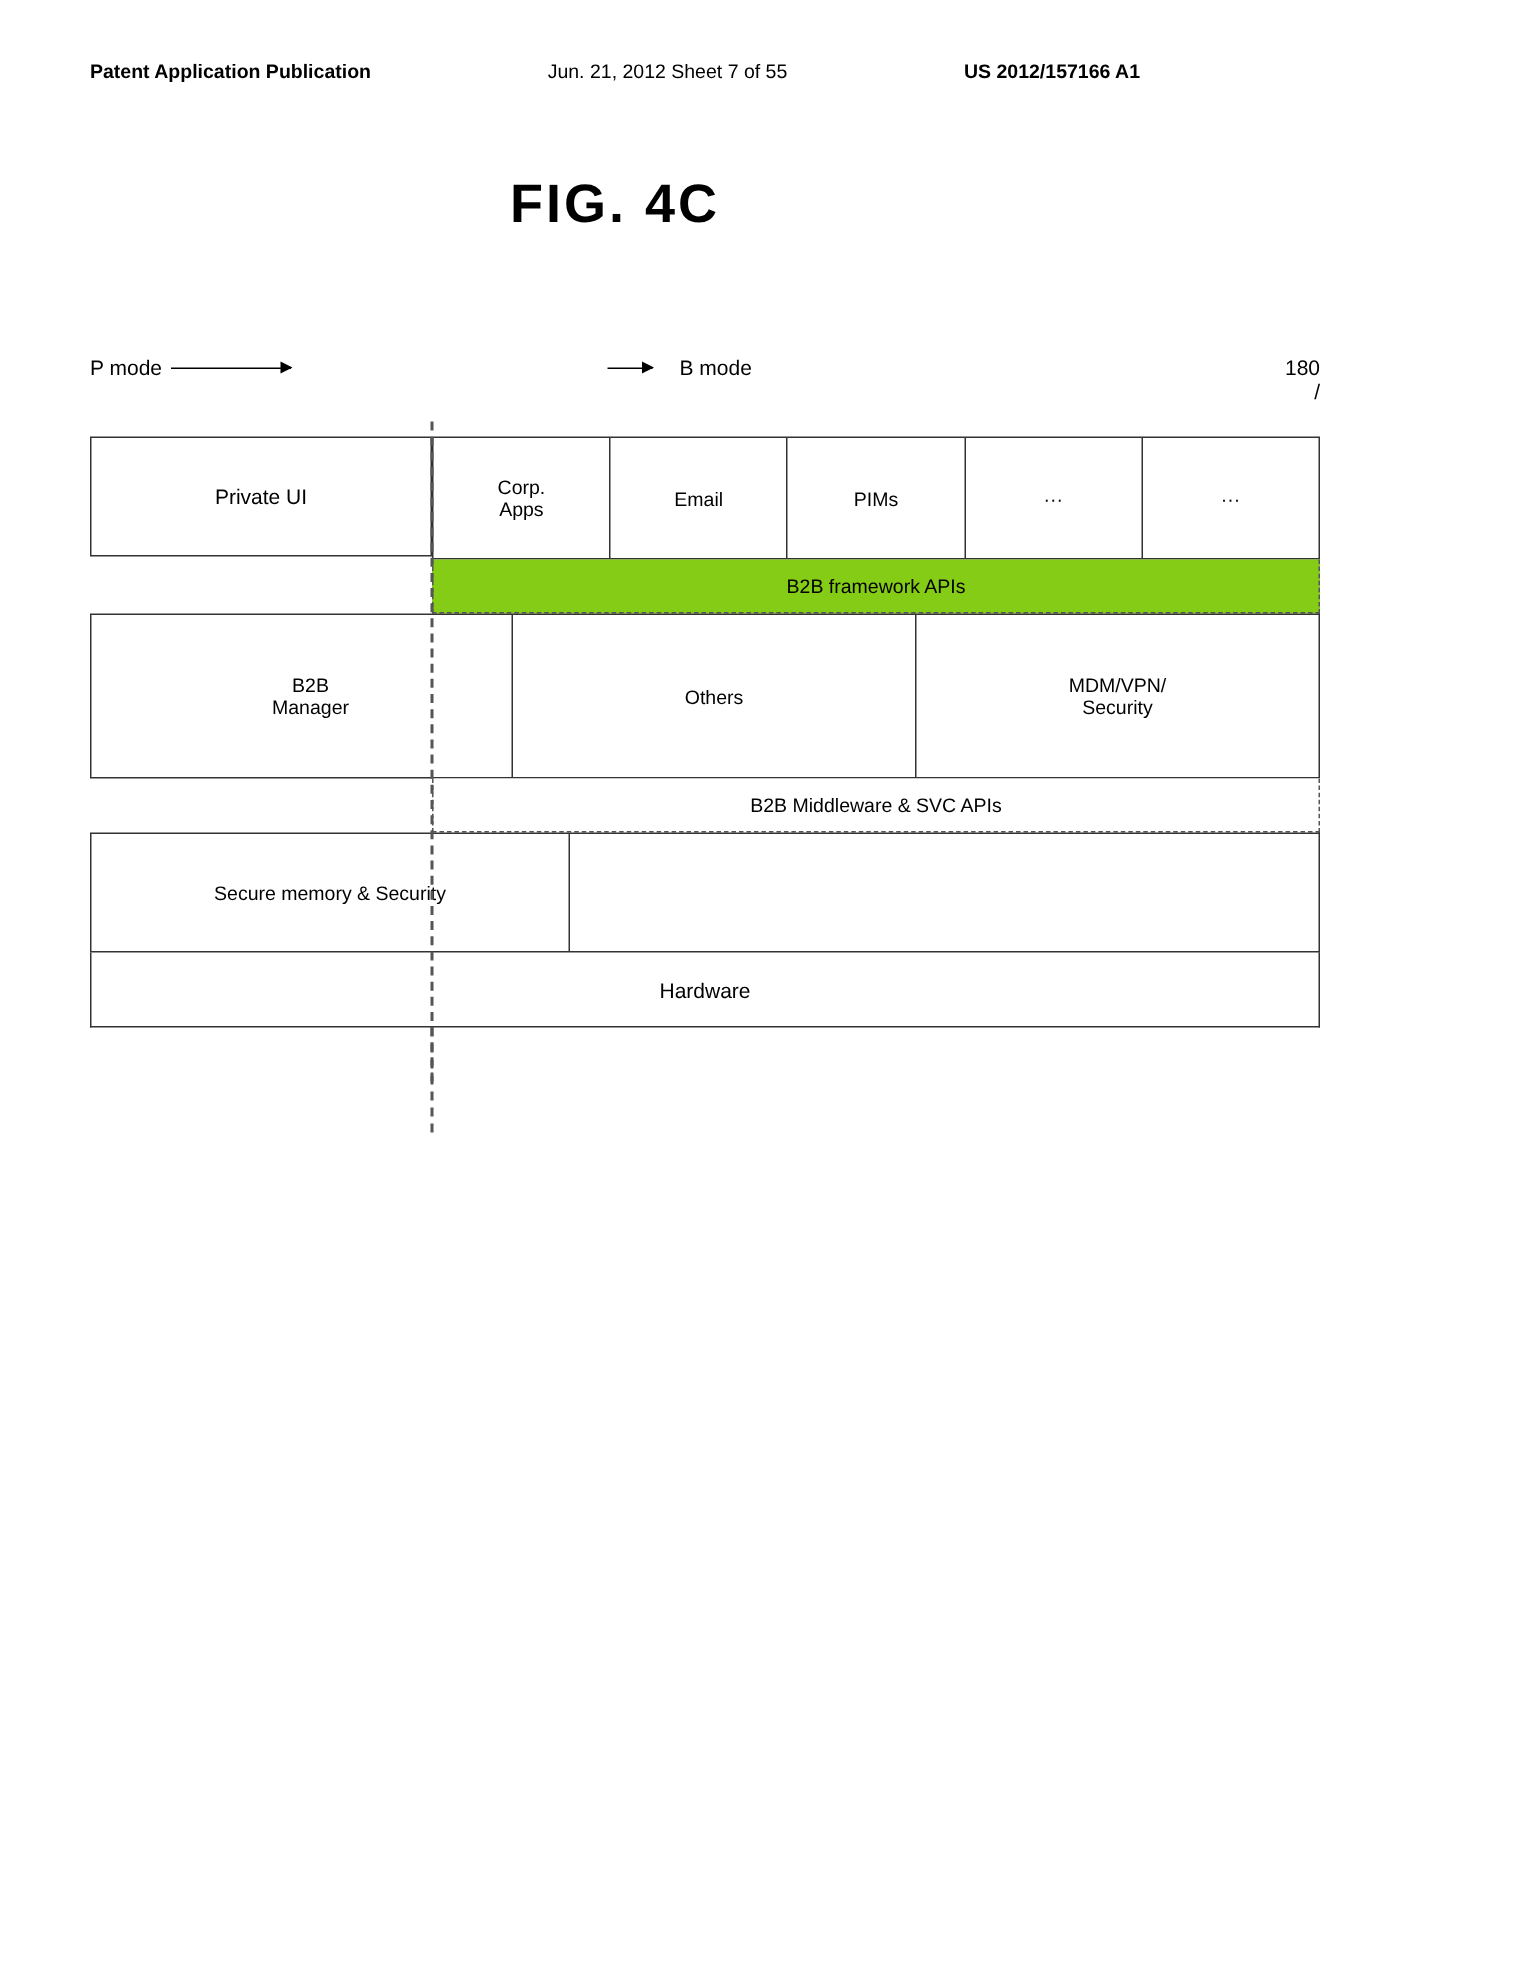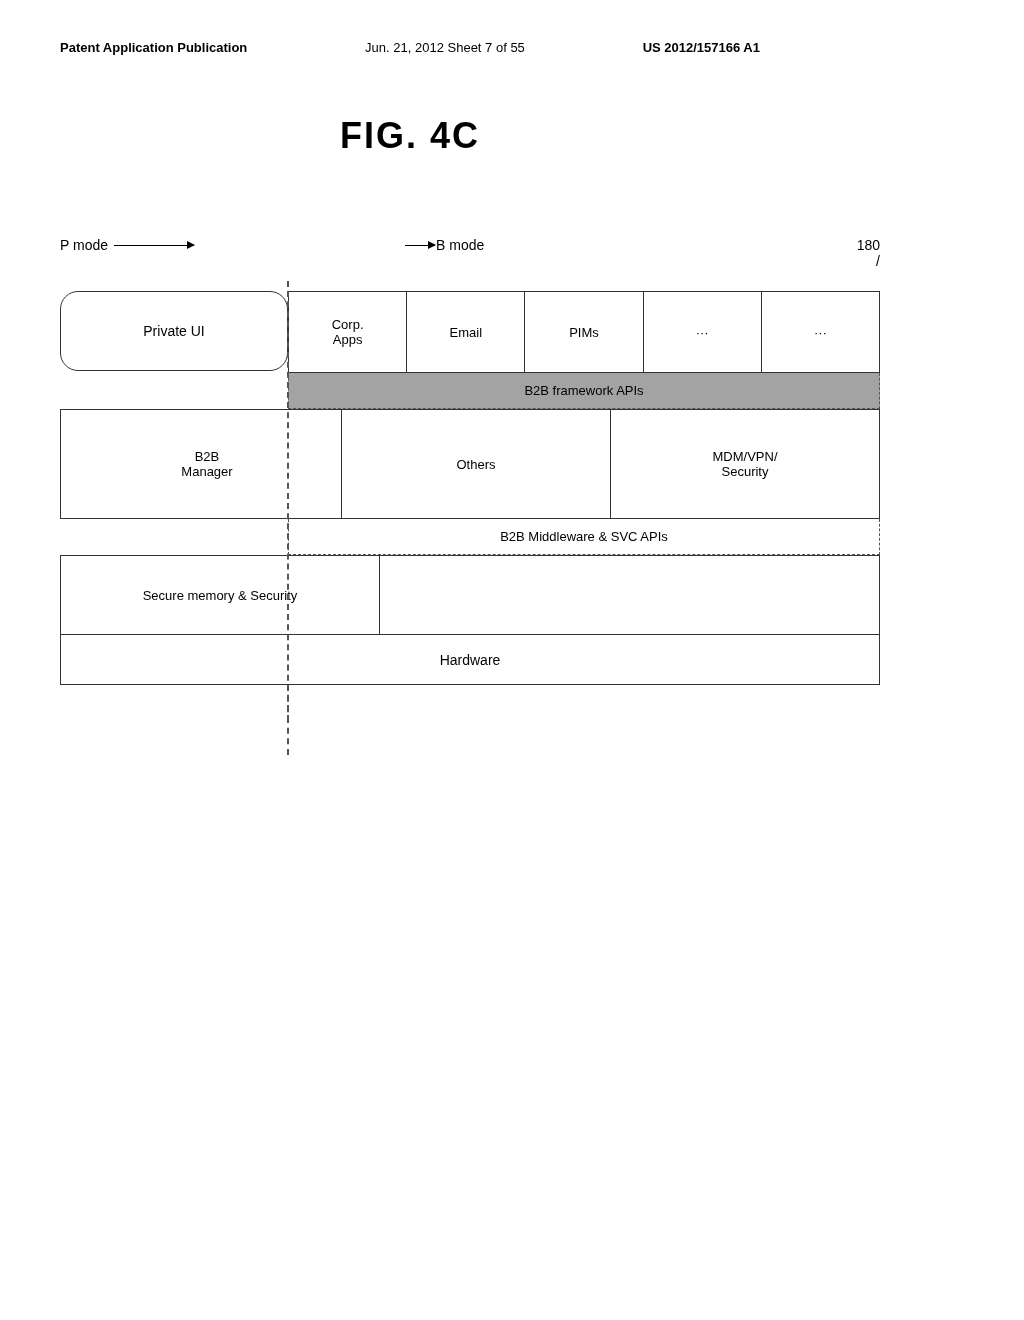--- a/index.html
+++ b/index.html
@@ -102,21 +102,21 @@
       border-bottom: 4px solid transparent;
       border-left: 8px solid #000;
     }
     .b-mode-label {
       font-size: 14px;
       position: absolute;
       left: 260px;
       top: 0;
       display: flex;
       align-items: center;
-      gap: 1px;
+      gap: 18px;
     }
     .b-mode-arrow {
       display: inline-block;
       width: 30px;
       height: 1px;
       background: #000;
       vertical-align: middle;
       position: relative;
     }
     .b-mode-arrow::after {
@@ -172,21 +172,20 @@
       align-items: center;
       justify-content: center;
       text-align: center;
       font-size: 14px;
       background: #fff;
     }
 
     .private-ui-box {
       height: 80px;
       margin-bottom: 0;
-      border-radius: 18px;
     }
 
     
     .b-top-row {
       display: flex;
       width: 100%;
       border: 1.5px solid #333;
     }
     .b-top-cell {
       flex: 1;
@@ -205,21 +204,21 @@
     
     .b2b-apis-row {
       width: 100%;
       border: 1.5px dashed #555;
       border-top: none;
       height: 36px;
       display: flex;
       align-items: center;
       justify-content: center;
       font-size: 13px;
-      background: #a3a3a3;
+      background: #84cc16;
     }
 
     
     .middle-section {
       display: flex;
       width: 100%;
     }
     .middle-left {
       width: 228px;
       flex-shrink: 0;

